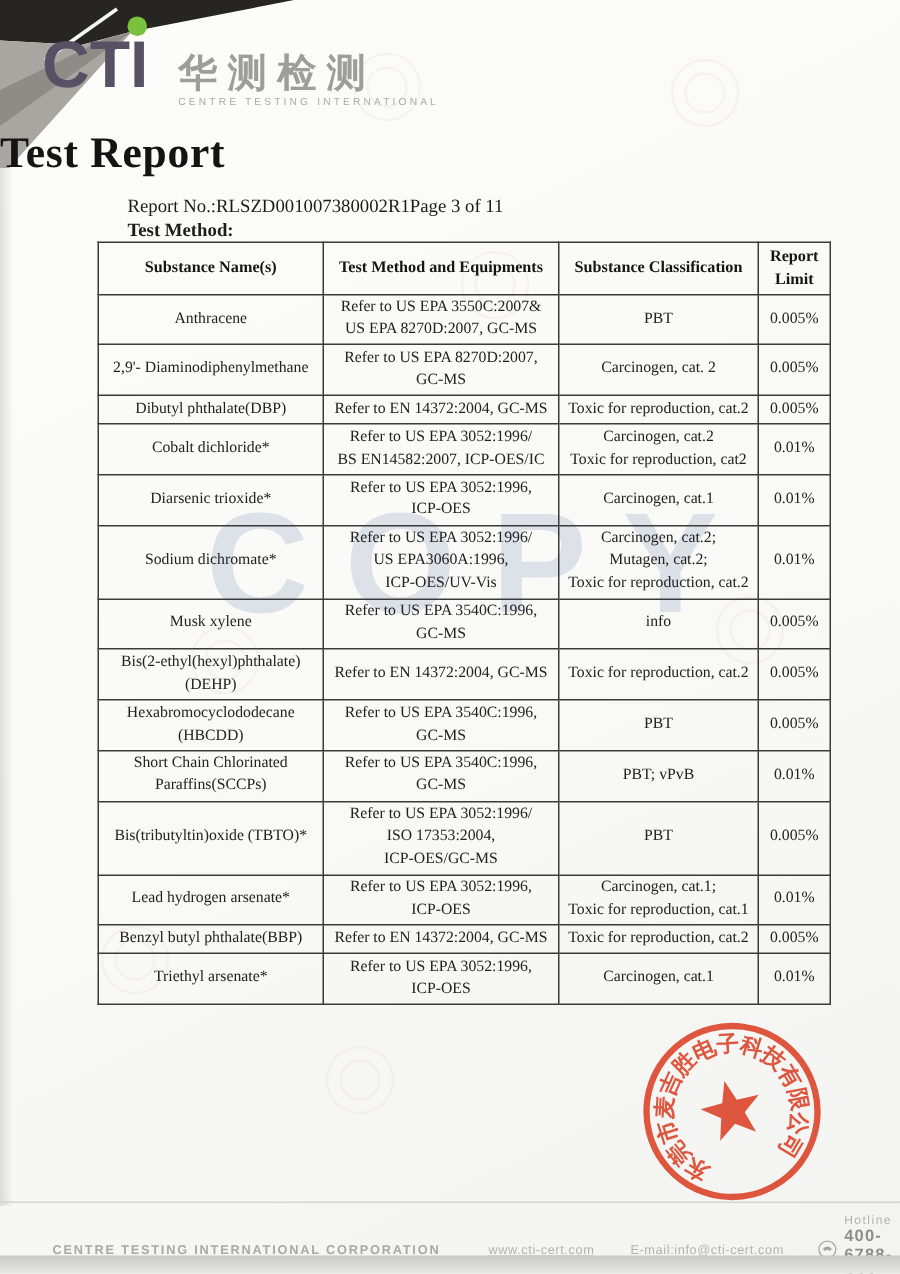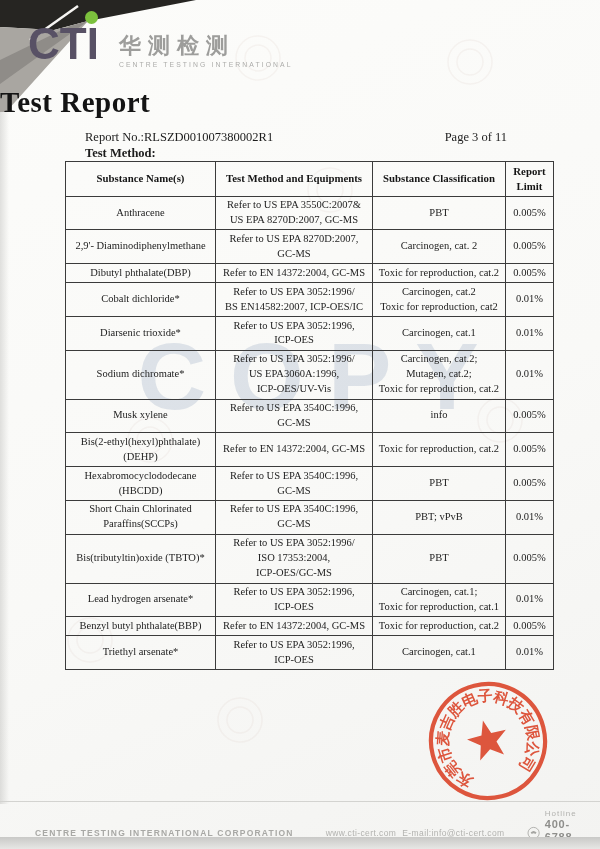--- a/index.html
+++ b/index.html
@@ -24,30 +24,30 @@
   }
 
   
   .logo { position:absolute; left:28px; top:22px; display:flex; align-items:flex-start;
           font-family:"Liberation Sans", sans-serif; }
   .logo-cti { font-weight:bold; font-size:44px; line-height:1; color:#585165;
               letter-spacing:0px; position:relative; }
   .logo-dot { position:absolute; width:13px; height:13px; border-radius:50%;
               background:#7cc13d; right:1px; top:-11px; }
   .logo-right { margin-left:20px; margin-top:13px; }
-  .logo-cn { font-size:22px; font-weight:bold; color:#9d9d9b; letter-spacing:7px;
+  .logo-cn { font-size:26px; font-weight:bold; color:#9d9d9b; letter-spacing:7px;
              line-height:1; white-space:nowrap; }
   .logo-sub { font-size:6.8px; color:#ababa9; letter-spacing:2.1px; margin-top:4px;
               white-space:nowrap; }
 
   .title { position:absolute; top:86px; left:0; width:100%; text-align:left;
            font-size:29px; font-weight:bold; color:#141414; letter-spacing:.5px; }
 
   .meta-row { position:absolute; top:130px; left:85px; right:93px;
-              display:flex; justify-content:space-between;
+              display:flex; 
               font-size:12.5px; color:#1c1c1c; }
   .test-method { position:absolute; top:146px; left:85px; font-size:12.5px;
                  font-weight:bold; color:#1c1c1c; }
 
   
   .watermark {
     position:absolute; top:322px; left:118px; width:404px; text-align:center;
     font-family:Liberation Sans, sans-serif; font-weight:bold;
     font-size:95px; letter-spacing:24px; color:rgba(147,165,190,.28);
   }
@@ -70,21 +70,21 @@
 
   
   .footer-line { position:absolute; left:0; right:0; top:801px;
                  border-top:1px solid #d3d3d0; }
   .footer { position:absolute; top:809px; left:35px; right:14px;
             display:flex; align-items:center;
             font-family:"Liberation Sans", sans-serif; color:#b2b2af; }
   .footer-company { font-size:8.5px; font-weight:bold; letter-spacing:1.2px;
                     color:#a8a8a5; white-space:nowrap; }
   .footer-web  { font-size:8.5px; margin-left:32px; letter-spacing:.4px; white-space:nowrap;text-decoration:underline; }
-  .footer-email{ font-size:8.5px; margin-left:6px; letter-spacing:.4px; white-space:nowrap; }
+  .footer-email{ font-size:8.5px; margin-left:24px; letter-spacing:.4px; white-space:nowrap; }
   .footer-hotline { margin-left:22px; display:flex; align-items:center; }
   .hotline-text { margin-left:5px; line-height:1.15; }
   .hotline-label { font-size:8px; letter-spacing:1px; color:#b2b2af; }
   .hotline-number { font-size:11px; letter-spacing:.8px; color:#8e8e8b; font-weight:bold; }
 
   .bottom-band { position:absolute; left:0; right:0; bottom:0; height:12px;
                  background:linear-gradient(#c9c9c7,#e7e7e5); }
 </style>
 </head>
 <body>

